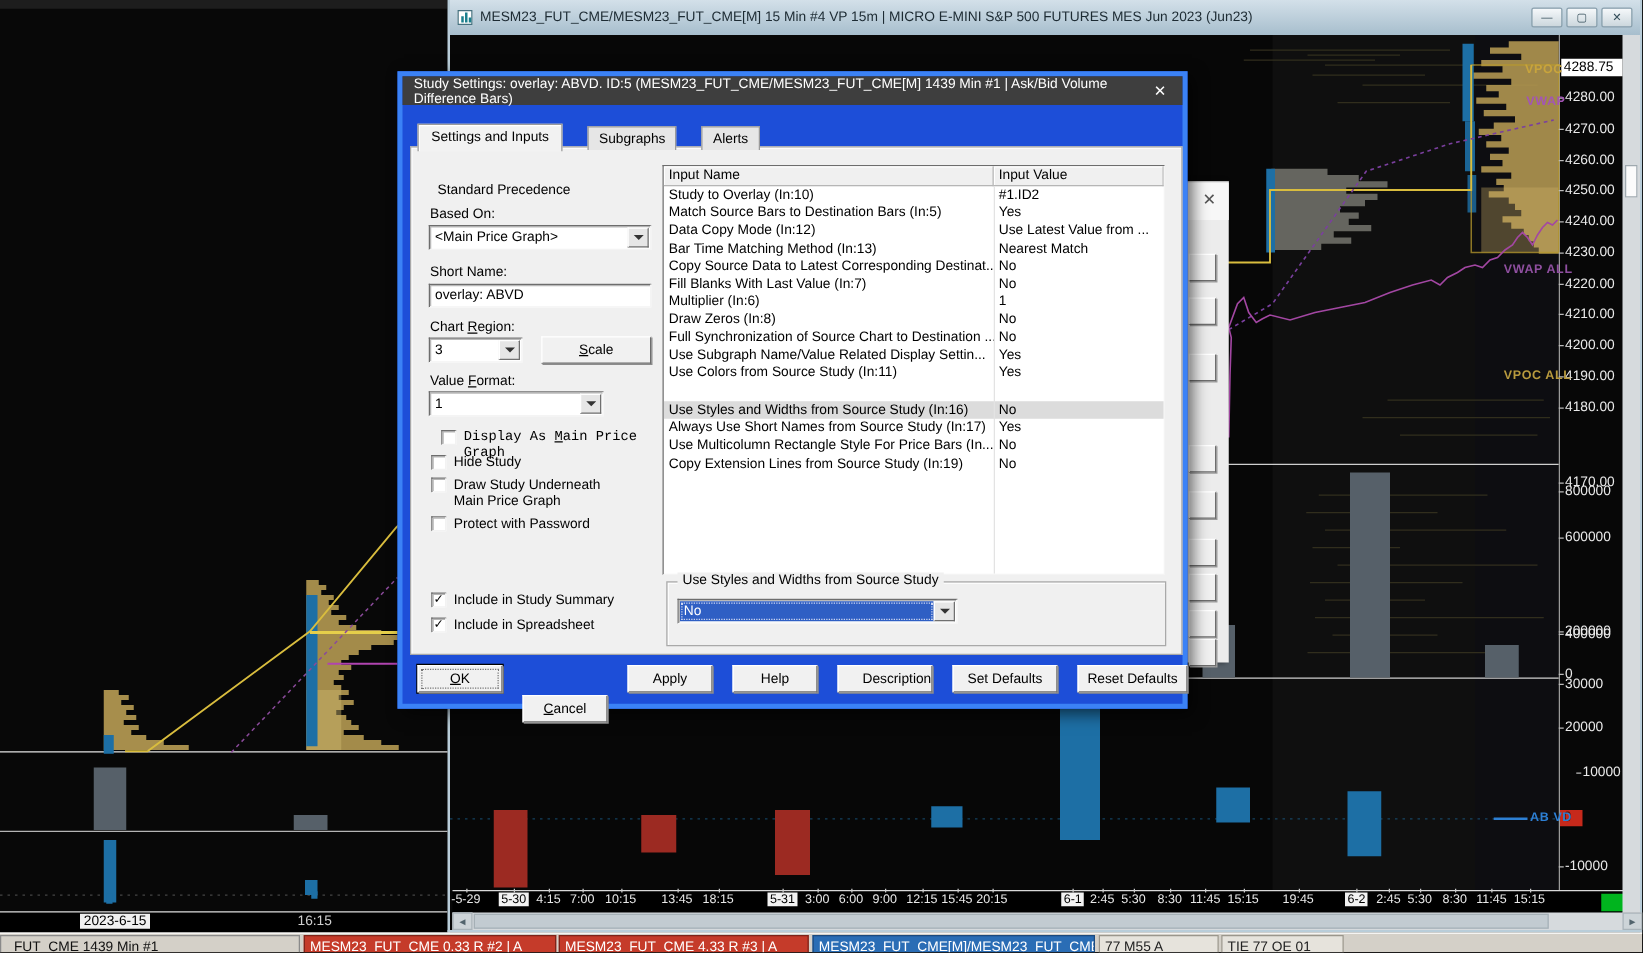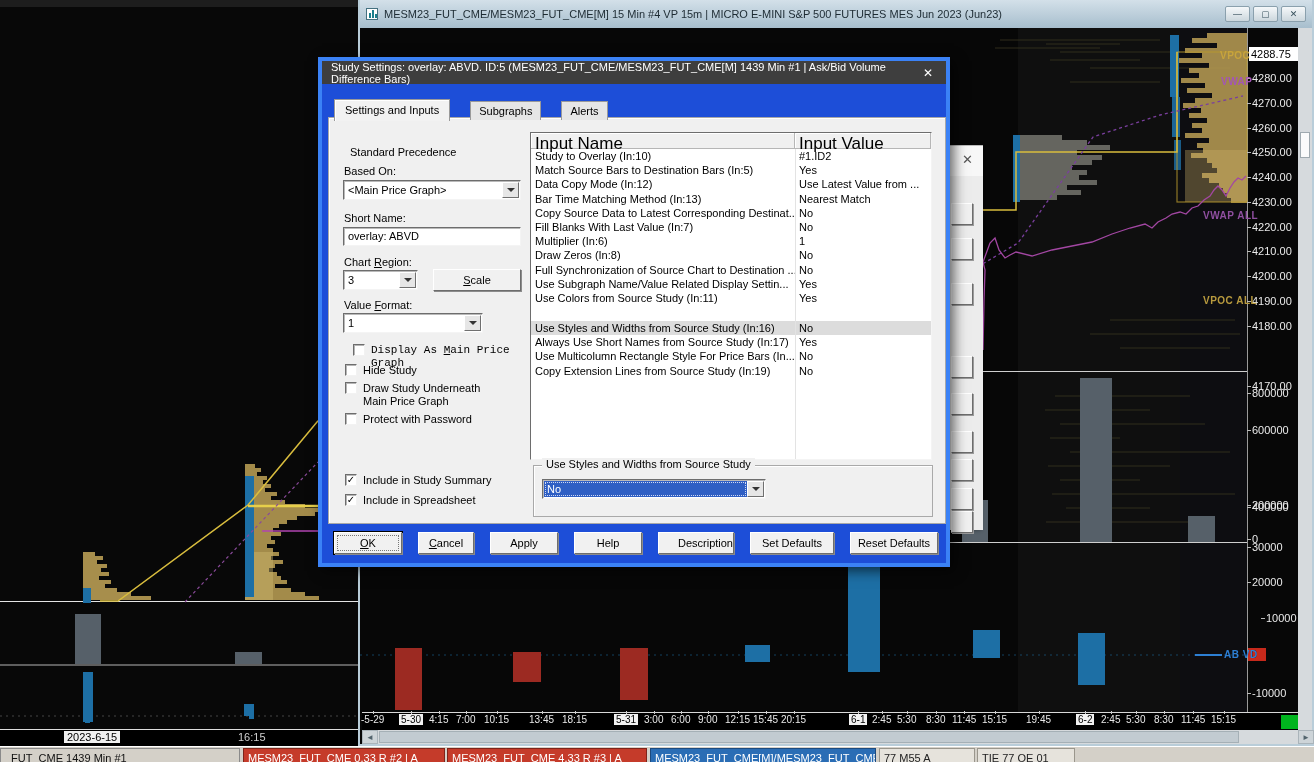--- a/index.html
+++ b/index.html
@@ -82,21 +82,21 @@
   .cbrow{position:absolute;display:flex;align-items:flex-start;gap:6px;}
   .cb{width:12px;height:12px;flex:0 0 12px;background:#fff;border:1px solid;
       border-color:#6d6d6d #f2f2f2 #f2f2f2 #6d6d6d;box-shadow:inset 1px 1px 0 #b5b5b5;
       font-size:10px;line-height:10px;color:#000;text-align:center;}
   .cb.checked::after{content:"✓";}
   .cblabel{white-space:pre-line;line-height:13px;}
   .tbl{position:absolute;left:201px;top:14px;width:402px;height:328px;background:#fff;
        border:1px solid;border-color:#6d6d6d #f4f4f4 #f4f4f4 #6d6d6d;overflow:hidden;}
   .thead{display:flex;height:16px;background:#f0f0f0;}
   .th{border-right:1px solid #b6b6b6;border-bottom:1px solid #b6b6b6;box-shadow:inset 1px 1px 0 #fff;
-      padding:1px 0 0 4px;font-size:17px;}
+      padding:1px 0 0 4px;font-size:11px;}
   .th1{width:264px;}.th2{flex:1;}
   .colline{position:absolute;left:264px;top:16px;bottom:0;width:1px;background:#e3e3e3;}
   .trow{display:flex;height:14.2px;line-height:14px;font-size:11px;}
   .trow.sel{background:#dcdcdc;margin-top:16px;}
   .td1{width:264px;padding-left:4px;overflow:hidden;white-space:nowrap;}
   .td2{flex:1;padding-left:4px;overflow:hidden;white-space:nowrap;}
   .grp{position:absolute;left:204px;top:347px;width:400px;height:52px;
        border:1px solid #a9a9a9;box-shadow:inset 1px 1px 0 #fff;}
   .grp-label{position:absolute;left:8px;top:-8px;background:#f0f0f0;padding:0 4px;}
   .grp .combo{left:8px;top:13px;width:224px;}
@@ -451,21 +451,21 @@
           <span class="selblue">No</span>
           <span class="arrow">
               <span class="tri"></span>
             </span>
         </div>
       </div>
     </div>
 
     <div class="dlg-btns" id="dlg-btns">
         <div class="btn3d dbtn default" style="width: 68px;"><u>O</u>K</div>
-        <div class="btn3d dbtn" style="width: 56px;"><u>C</u>ancel</div>
+        <div class="btn3d dbtn" style="width: 68px; margin-top: 24px;"><u>C</u>ancel</div>
         <div class="btn3d dbtn" style="width: 68px;">Apply</div>
         <div class="btn3d dbtn" style="width: 68px;">Help</div>
         <div class="btn3d dbtn" style="width: 76px; text-align: right;">Description</div>
         <div class="btn3d dbtn" style="width: 84px;">Set Defaults</div>
         <div class="btn3d dbtn" style="width: 88px;">Reset Defaults</div>
       </div>
   </div>
 
   <div class="taskbar" id="taskbar">
       <div class="tb-item tb-gray" style="left: 0px; width: 240px;">_FUT_CME  1439 Min    #1</div>

